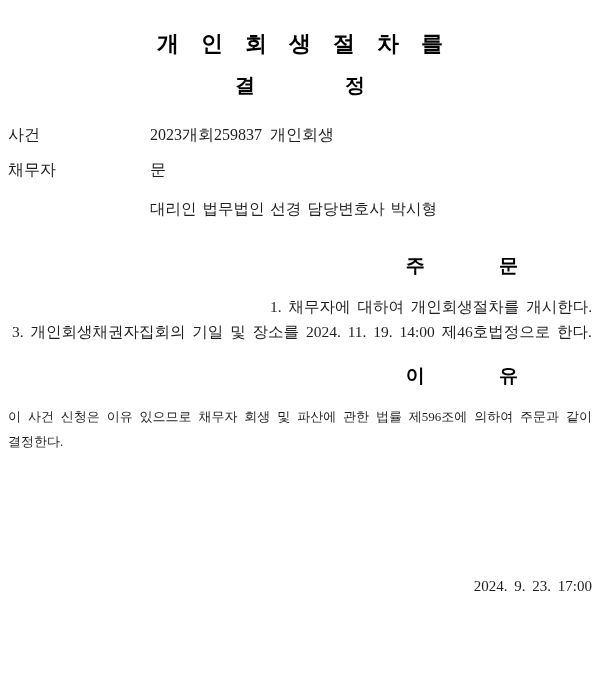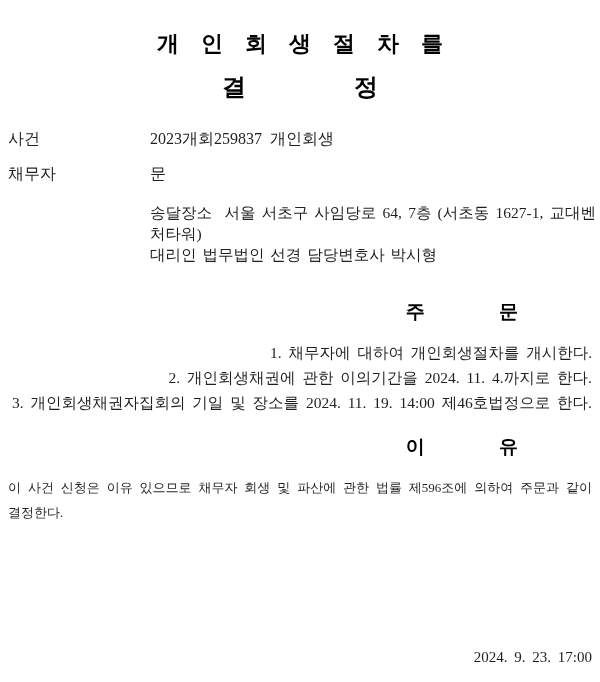--- a/index.html
+++ b/index.html
@@ -32,21 +32,21 @@
     letter-spacing: 1em;
     text-indent: 1em;
     color: #000000;
     white-space: nowrap;
   }
   .doc-title {
     margin-top: 20px;
     text-align: center;
     font-family: "Liberation Sans", sans-serif;
     font-weight: bold;
-    font-size: 24px;
+    font-size: 20px;
     line-height: 1;
     letter-spacing: 4.5em;
     text-indent: 4.5em;
     color: #000000;
     white-space: nowrap;
   }
   .section-title {
     text-align: right;
     font-family: "Liberation Sans", sans-serif;
     font-weight: bold;
@@ -133,29 +133,27 @@
       <span class="field-label">사건</span>
       <span class="field-value">2023개회259837  개인회생</span>
     </div>
     <div class="field-row">
       <span class="field-label">채무자</span>
       <span class="field-value">문</span>
     </div>
   </div>
 
   <div class="details">
-    <p>송달장소  서울 서초구 사임당로 64, 7층 (서초동 1627-1, 교대벤처타워)</p>
     <p>대리인 법무법인 선경 담당변호사 박시형</p>
   </div>
 
   <div class="section-title order-title">주문</div>
 
   <div class="order-list">
     <div class="order-item">1. 채무자에 대하여 개인회생절차를 개시한다.</div>
-    <div class="order-item">2. 개인회생채권에 관한 이의기간을 2024. 11. 4.까지로 한다.</div>
     <div class="order-item">3. 개인회생채권자집회의 기일 및 장소를 2024. 11. 19. 14:00 제46호법정으로 한다.</div>
   </div>
 
   <div class="section-title reason-title">이유</div>
 
   <p class="reason-body">이 사건 신청은 이유 있으므로 채무자 회생 및 파산에 관한 법률 제596조에 의하여 주문과 같이 결정한다.</p>
 
   <div class="decision-datetime">2024. 9. 23. 17:00</div>
 
 </div>

